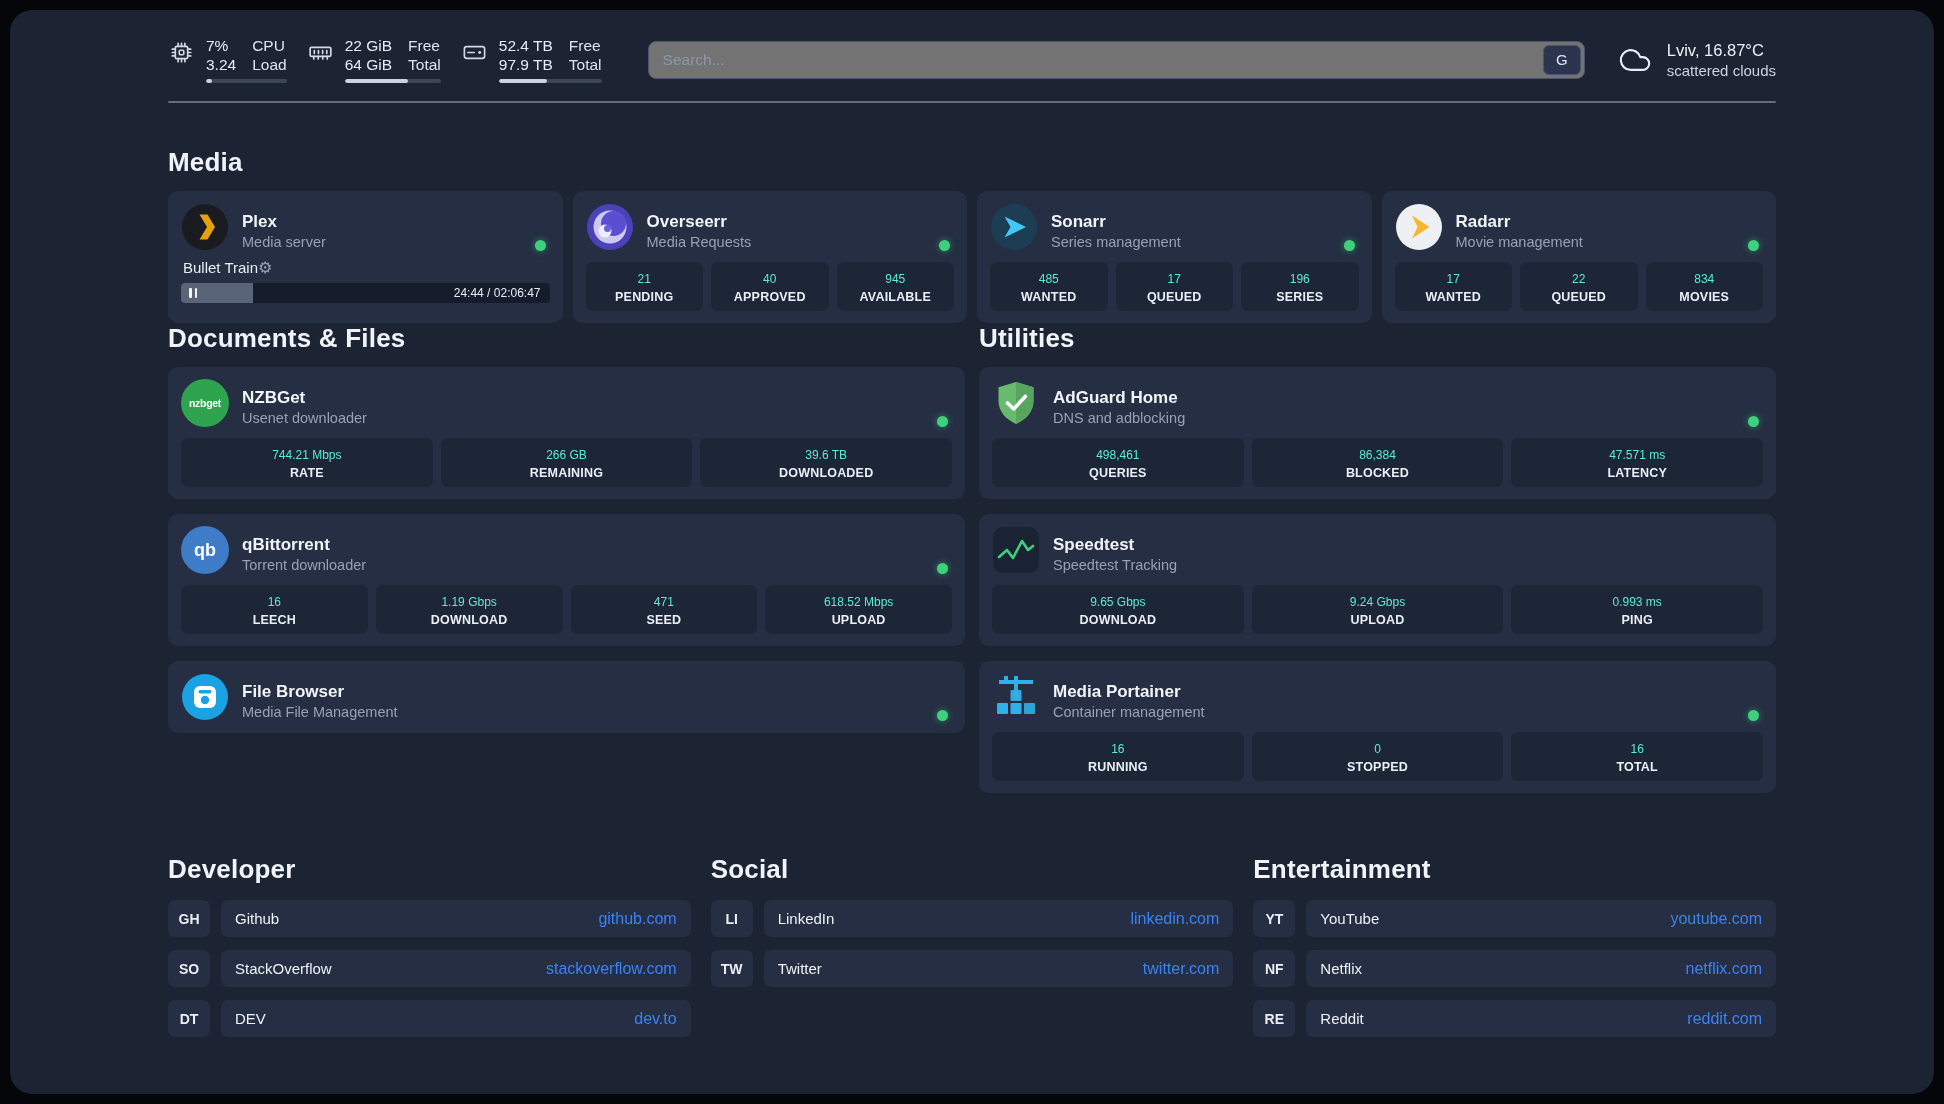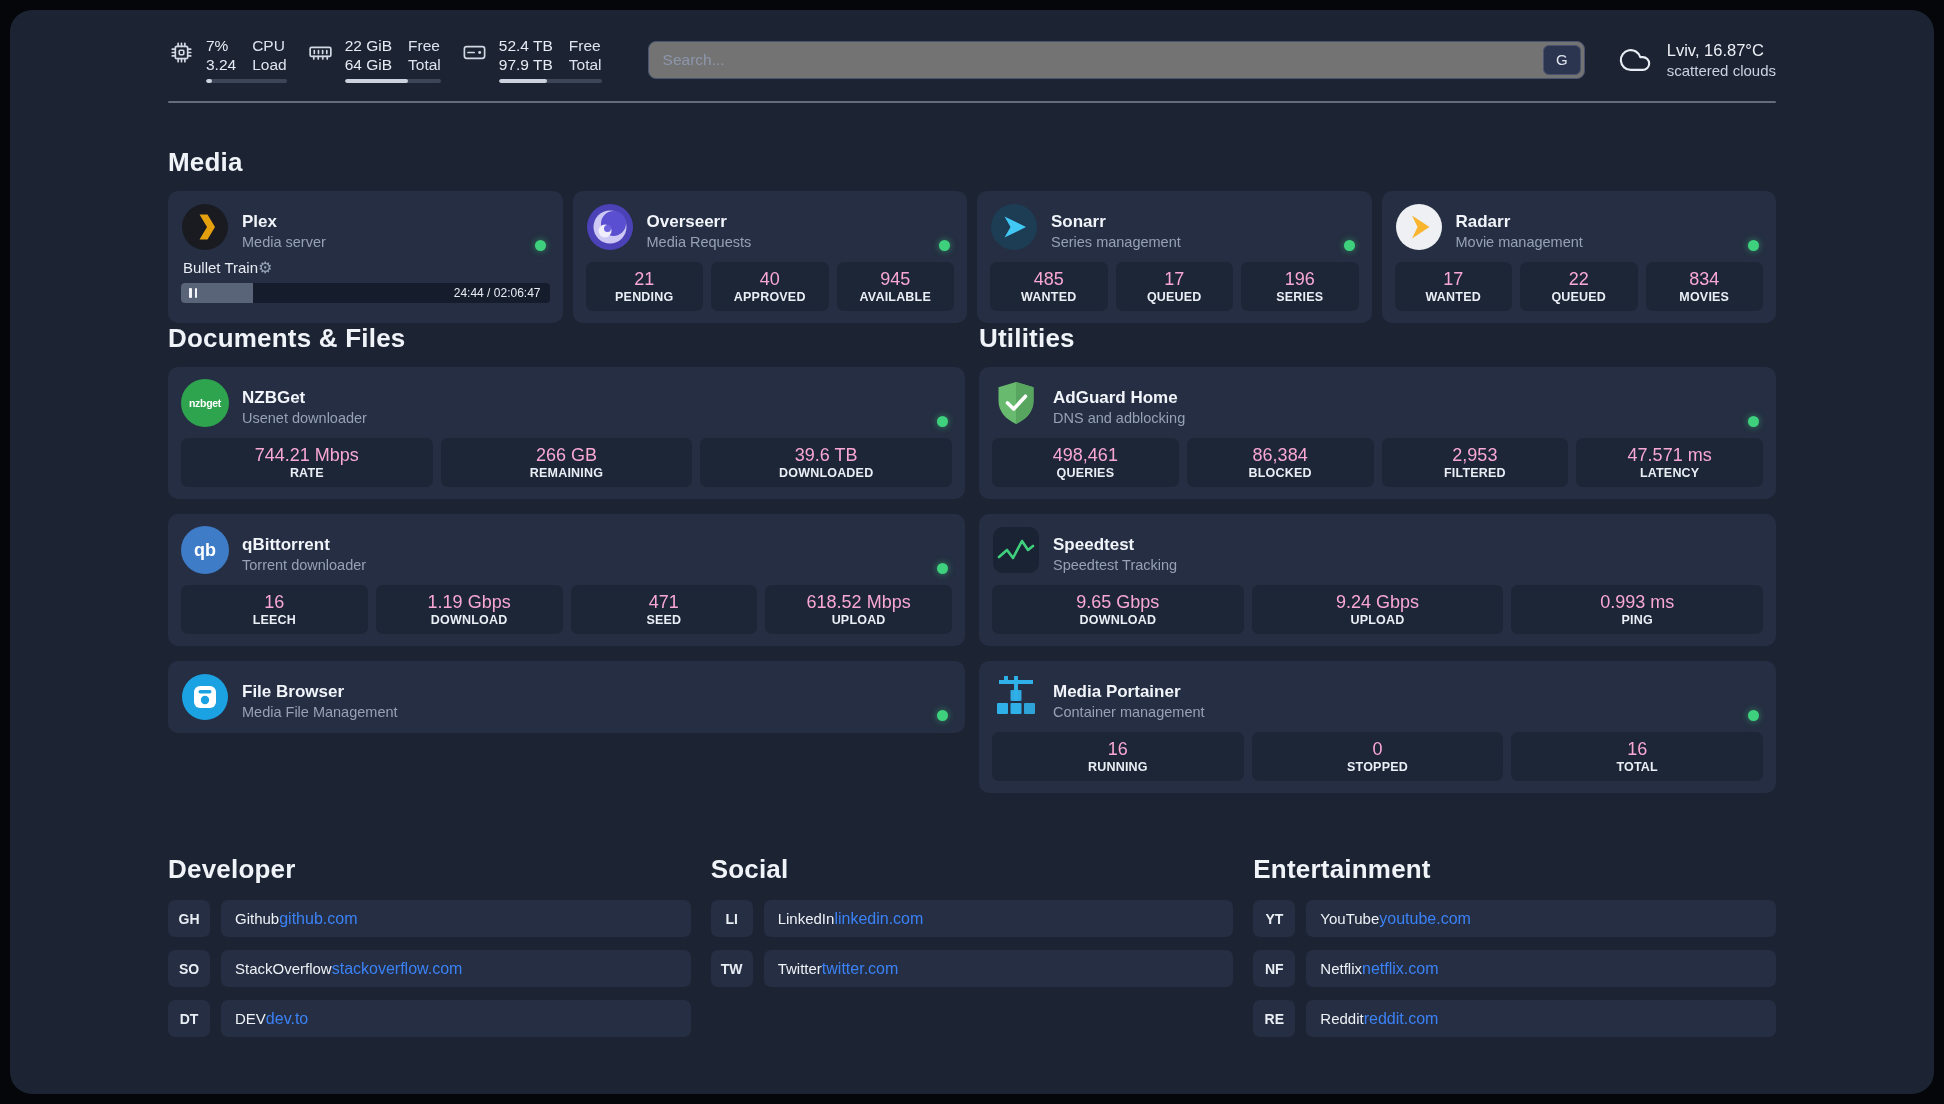--- a/index.html
+++ b/index.html
@@ -38,21 +38,21 @@
   .nzb{background:#2fa44e}
   .nzb span{font-size:10.5px;font-weight:700;color:#fff;letter-spacing:-.3px}
   .qb{background:#3e7cc7}
   .qb span{font-size:18px;font-weight:700;color:#fff}
   .svc-text{min-width:0}
   .svc-name{font-size:17px;font-weight:600;color:#f1f4f9;line-height:21px}
   .svc-desc{font-size:14.5px;color:#97a1b6;margin-top:2px;line-height:17px}
   .dot{width:11px;height:11px;border-radius:50%;background:#3fd07d;margin-left:auto;margin-right:4px;box-shadow:0 0 7px rgba(63,208,125,.55);flex:0 0 11px}
   .stats{display:flex;gap:8px;margin-top:11px}
   .stat{flex:1;background:#1d2637;border-radius:7px;text-align:center;padding:7px 4px 6px}
-  .stat-v{font-size:18px;color:#f9a8d4;line-height:20px;white-space:nowrap}
+  .stat-v{font-size:12px;color:#5eead4;line-height:20px;white-space:nowrap}
   .stat-l{font-size:12.5px;font-weight:700;color:#eaeef5;line-height:16px;letter-spacing:.2px}
 
   
   .np-row{display:flex;align-items:center;margin-top:8px;padding:0 2px}
   .np-title{font-size:15px;color:#e8ecf3}
   .gear{font-size:16px;color:#97a1b6;cursor:pointer;line-height:1;font-family:"DejaVu Sans",sans-serif}
   .player{position:relative;height:20px;background:#151c2b;border-radius:4px;margin-top:7px;display:flex;align-items:center;overflow:hidden;cursor:pointer}
   .player-fill{position:absolute;left:0;top:0;bottom:0;background:#5a6478;width:0}
   .pause{display:flex;gap:3px;margin-left:8px;position:relative;cursor:pointer}
   .pause i{display:block;width:2.5px;height:10px;background:#f2f4f8;border-radius:1px}
@@ -61,21 +61,21 @@
   
   .grid-2{display:grid;grid-template-columns:1fr 1fr;gap:0 14px;align-items:start}
   .col .section-title{margin-bottom:14px}
   .col .card{margin-bottom:15px}
 
   
   .bm-grid{display:grid;grid-template-columns:repeat(3,1fr);gap:0 20px;margin-top:46px;align-items:start}
   .bm-col .section-title{margin-bottom:16px}
   .bm{display:flex;gap:11px;margin-bottom:13px}
   .bm-abbr{width:42px;height:37px;background:#252e42;border-radius:7px;display:flex;align-items:center;justify-content:center;font-size:14px;font-weight:700;color:#e9edf4;cursor:pointer;flex:0 0 42px}
-  .bm-row{flex:1;height:37px;background:#252e42;border-radius:7px;display:flex;align-items:center;justify-content:flex-start;padding:0 14px;cursor:pointer}
+  .bm-row{flex:1;height:37px;background:#252e42;border-radius:7px;display:flex;align-items:center;justify-content:space-between;padding:0 14px;cursor:pointer}
   .bm-name{font-size:15px;color:#eef1f6}
   .bm-domain{font-size:16px;color:#3b82f6}
 </style>
 </head>
 <body>
 
 <div class="frame">
 <div class="content">
 
   <div class="topbar">
@@ -386,24 +386,20 @@
         <div class="stats">
           <div class="stat">
             <div class="stat-v">498,461</div>
             <div class="stat-l">QUERIES</div>
           </div>
           <div class="stat">
             <div class="stat-v">86,384</div>
             <div class="stat-l">BLOCKED</div>
           </div>
           <div class="stat">
-            <div class="stat-v">2,953</div>
-            <div class="stat-l">FILTERED</div>
-          </div>
-          <div class="stat">
             <div class="stat-v">47.571 ms</div>
             <div class="stat-l">LATENCY</div>
           </div>
         </div>
       </div>
 
       <div class="card">
         <div class="card-header">
           <div class="svc-icon">
             <svg viewBox="0 0 48 48">

